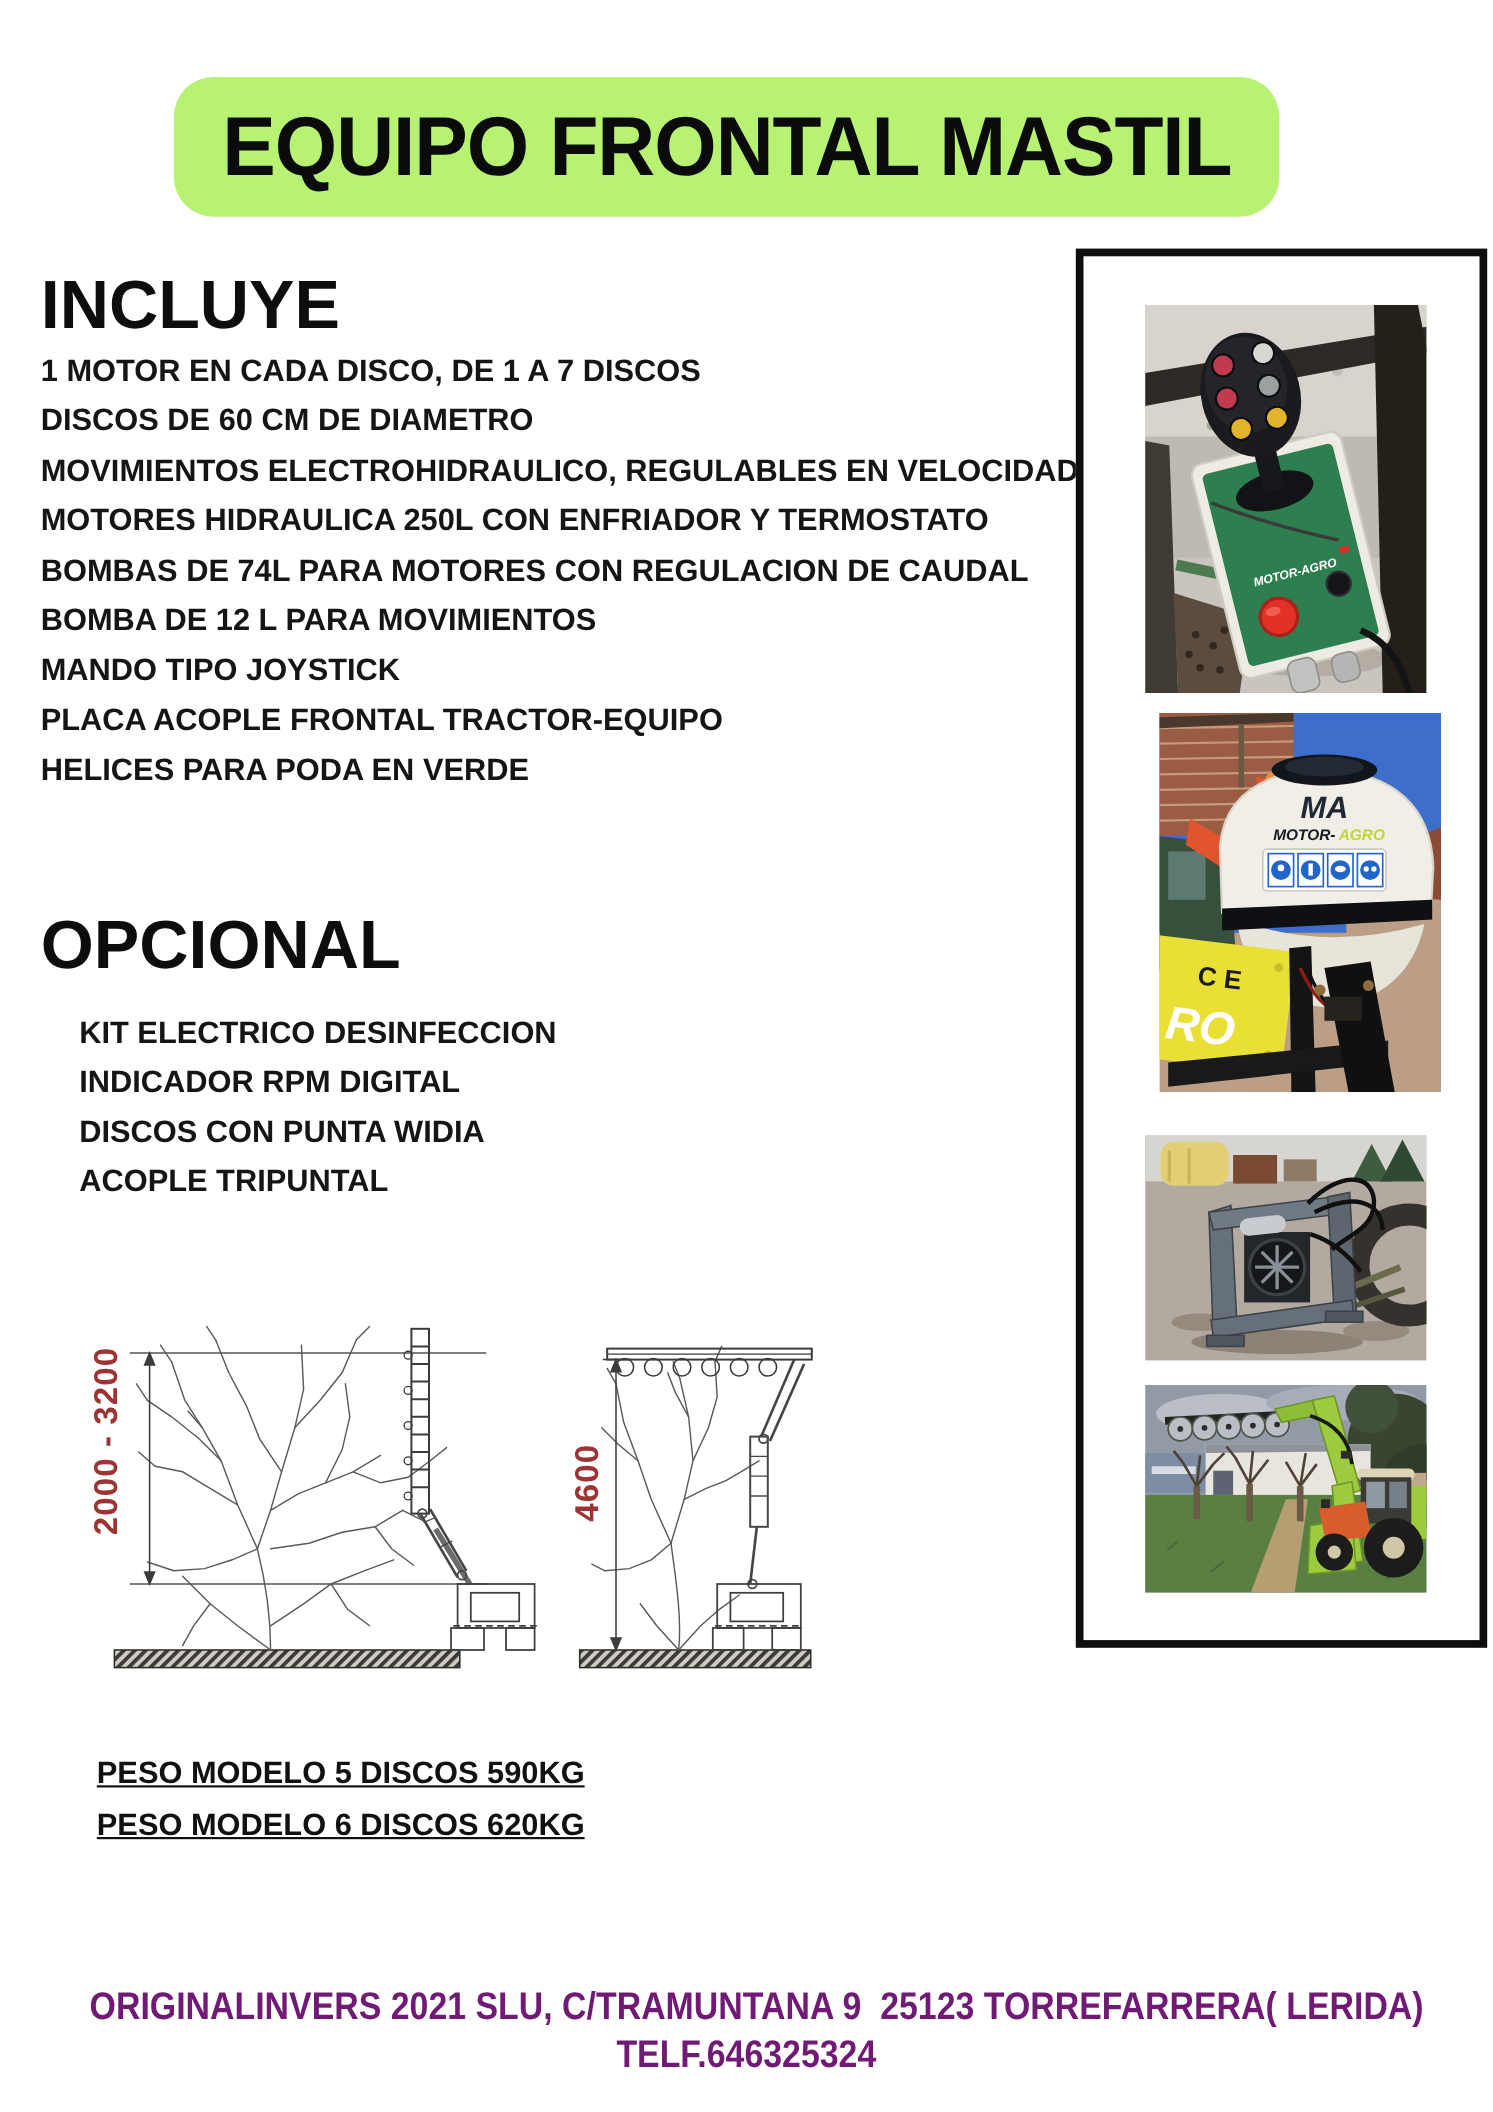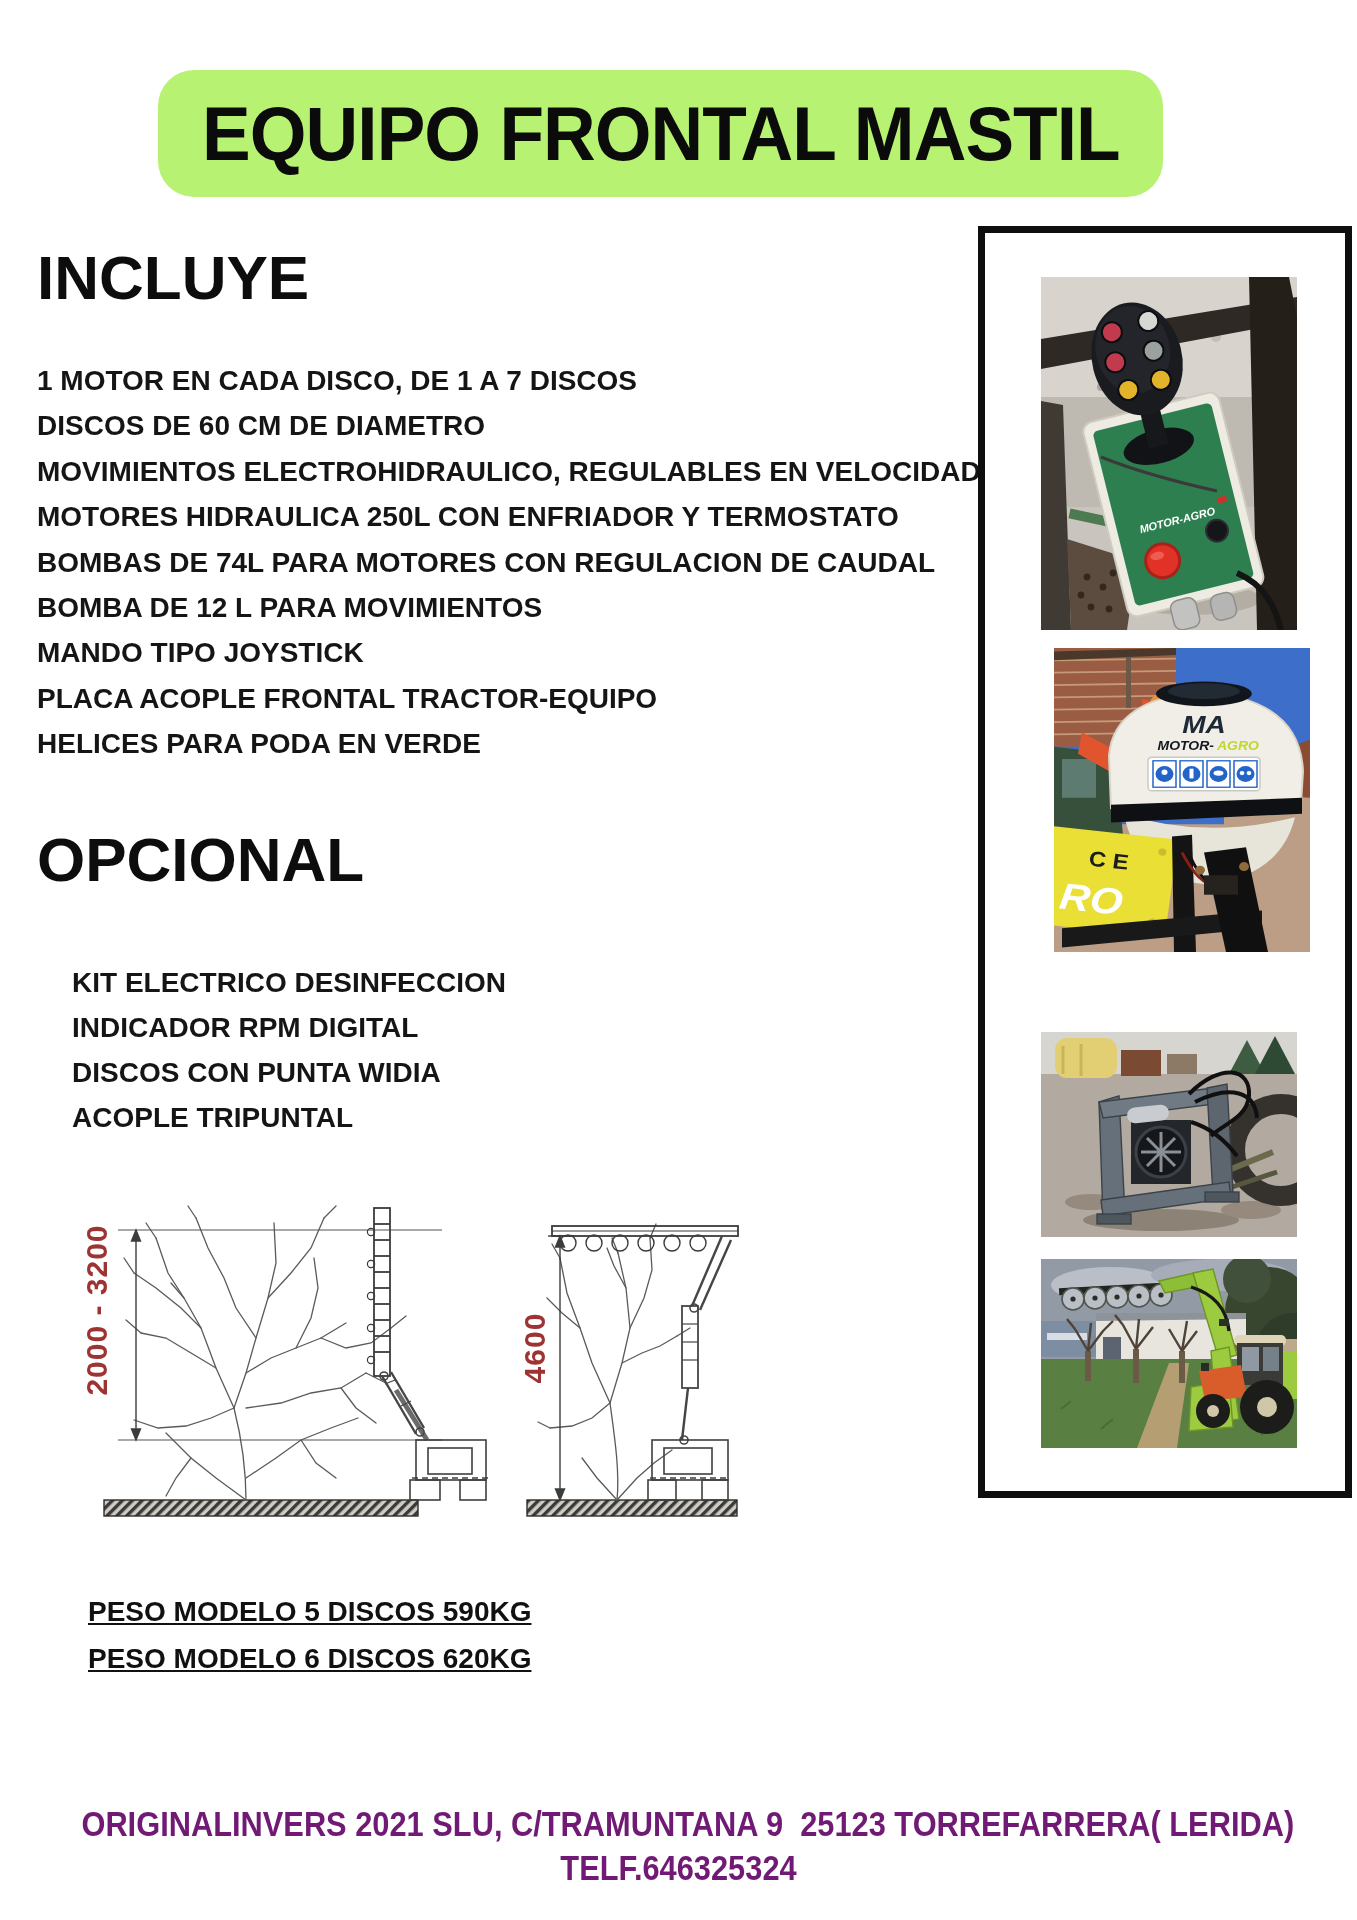--- a/index.html
+++ b/index.html
@@ -15,39 +15,39 @@
   }
   .banner h1{
     margin:0;font-size:76px;font-weight:700;letter-spacing:-1px;color:#0b0b0b;
     transform:scaleX(.96);white-space:nowrap;
   }
   
   .section-heading{font-size:62px;font-weight:700;color:#0d0d0d;letter-spacing:0;}
   #incluye-heading{left:37px;top:242px;}
   #opcional-heading{left:37px;top:824px;}
   
-  .feature-list{font-size:28px;font-weight:700;color:#151515;margin-top:44px;}
+  .feature-list{font-size:28px;font-weight:700;color:#151515;}
   .feature-list .li{line-height:45.4px;white-space:nowrap;}
   #incluye-list{left:37px;top:314px;}
   #opcional-list{left:72px;top:916px;}
   #opcional-list .li{line-height:45px;}
   
   #weights{left:88px;top:1588px;font-size:28px;font-weight:700;text-decoration:underline;}
   #weights .li{line-height:47px;white-space:nowrap;}
   
   #footer{left:0;top:1802px;width:1357px;text-align:center;font-weight:700;font-size:35px;color:#701a75;}
   #footer .fl{line-height:44px;transform:scaleX(.88);transform-origin:50% 50%;white-space:pre;}
   
   #photo-box{
     left:978px;top:226px;width:374px;height:1272px;box-sizing:border-box;
     border:7px solid #0e0e0e;background:#ffffff;
   }
   .photo{left:1041px;width:256px;overflow:hidden;}
   #photo-1{top:277px;height:353px;}
-  #photo-2{top:648px;height:304px;padding-left:13px;}
+  #photo-2{top:648px;height:345px;padding-left:13px;}
   #photo-3{top:1032px;height:205px;}
   #photo-4{top:1259px;height:189px;}
   .photo svg{display:block;width:100%;height:100%;}
   
   .drawing svg{display:block;width:100%;height:100%;}
   #drawing-left{left:96px;top:1178px;width:424px;height:348px;}
   #drawing-right{left:522px;top:1178px;width:222px;height:348px;}
   .dim-label{
     font-size:30px;font-weight:700;color:#9e3333;text-align:center;
     transform:rotate(-90deg);transform-origin:50% 50%;white-space:nowrap;letter-spacing:1px;

